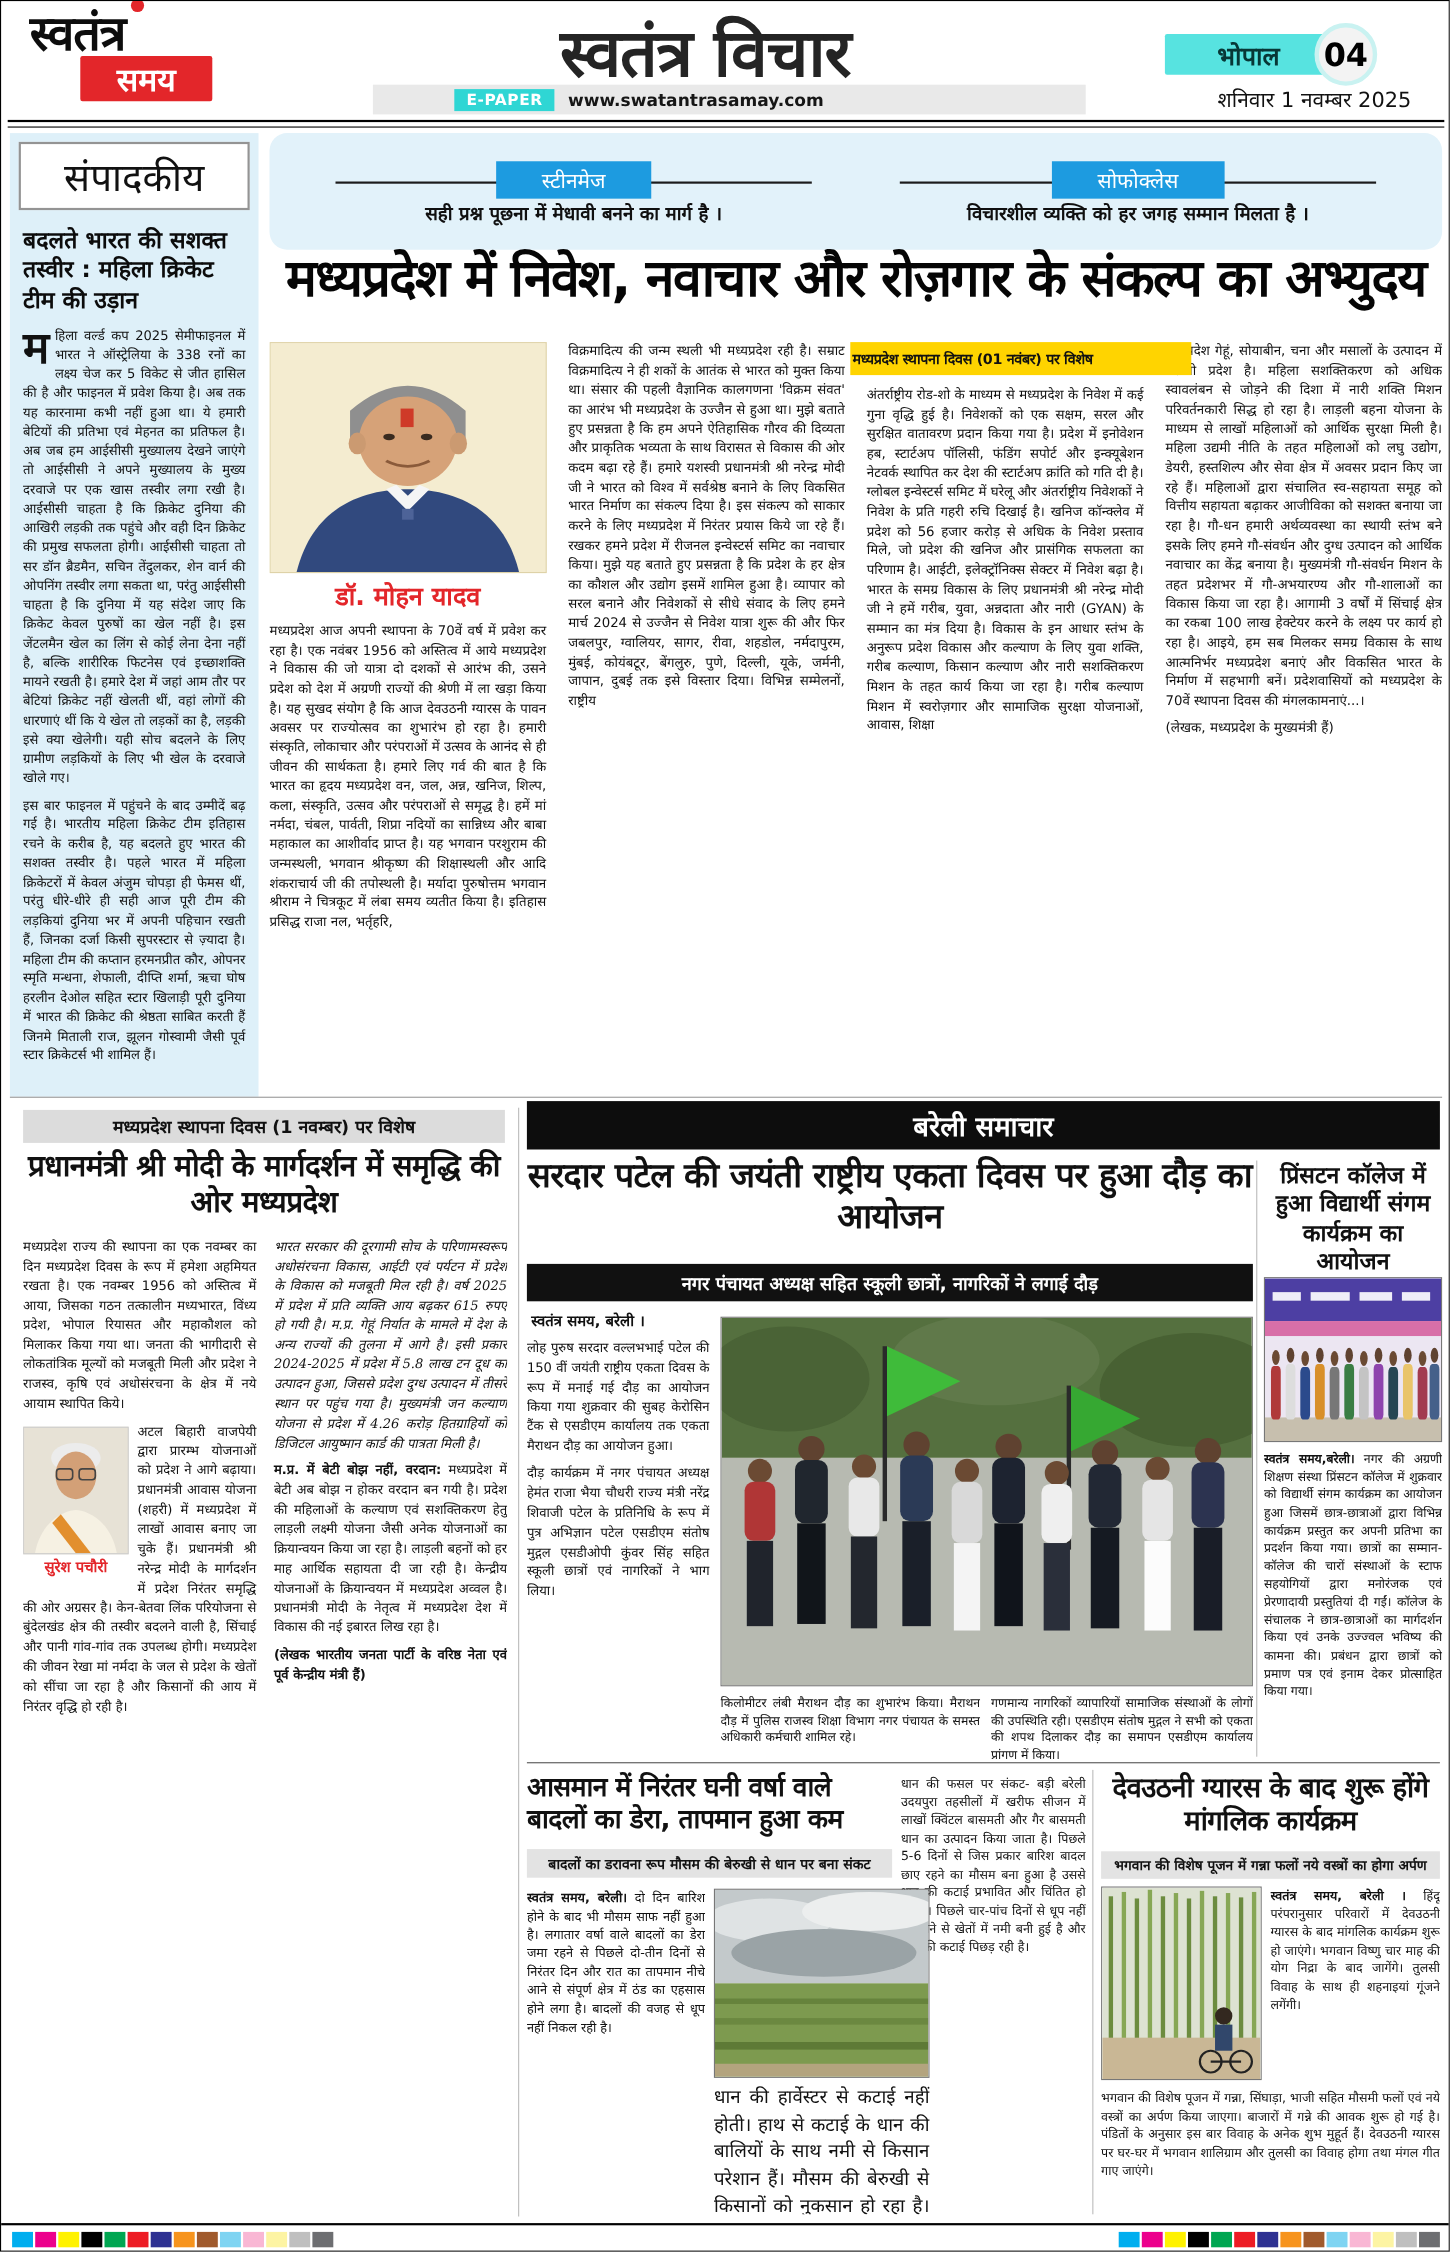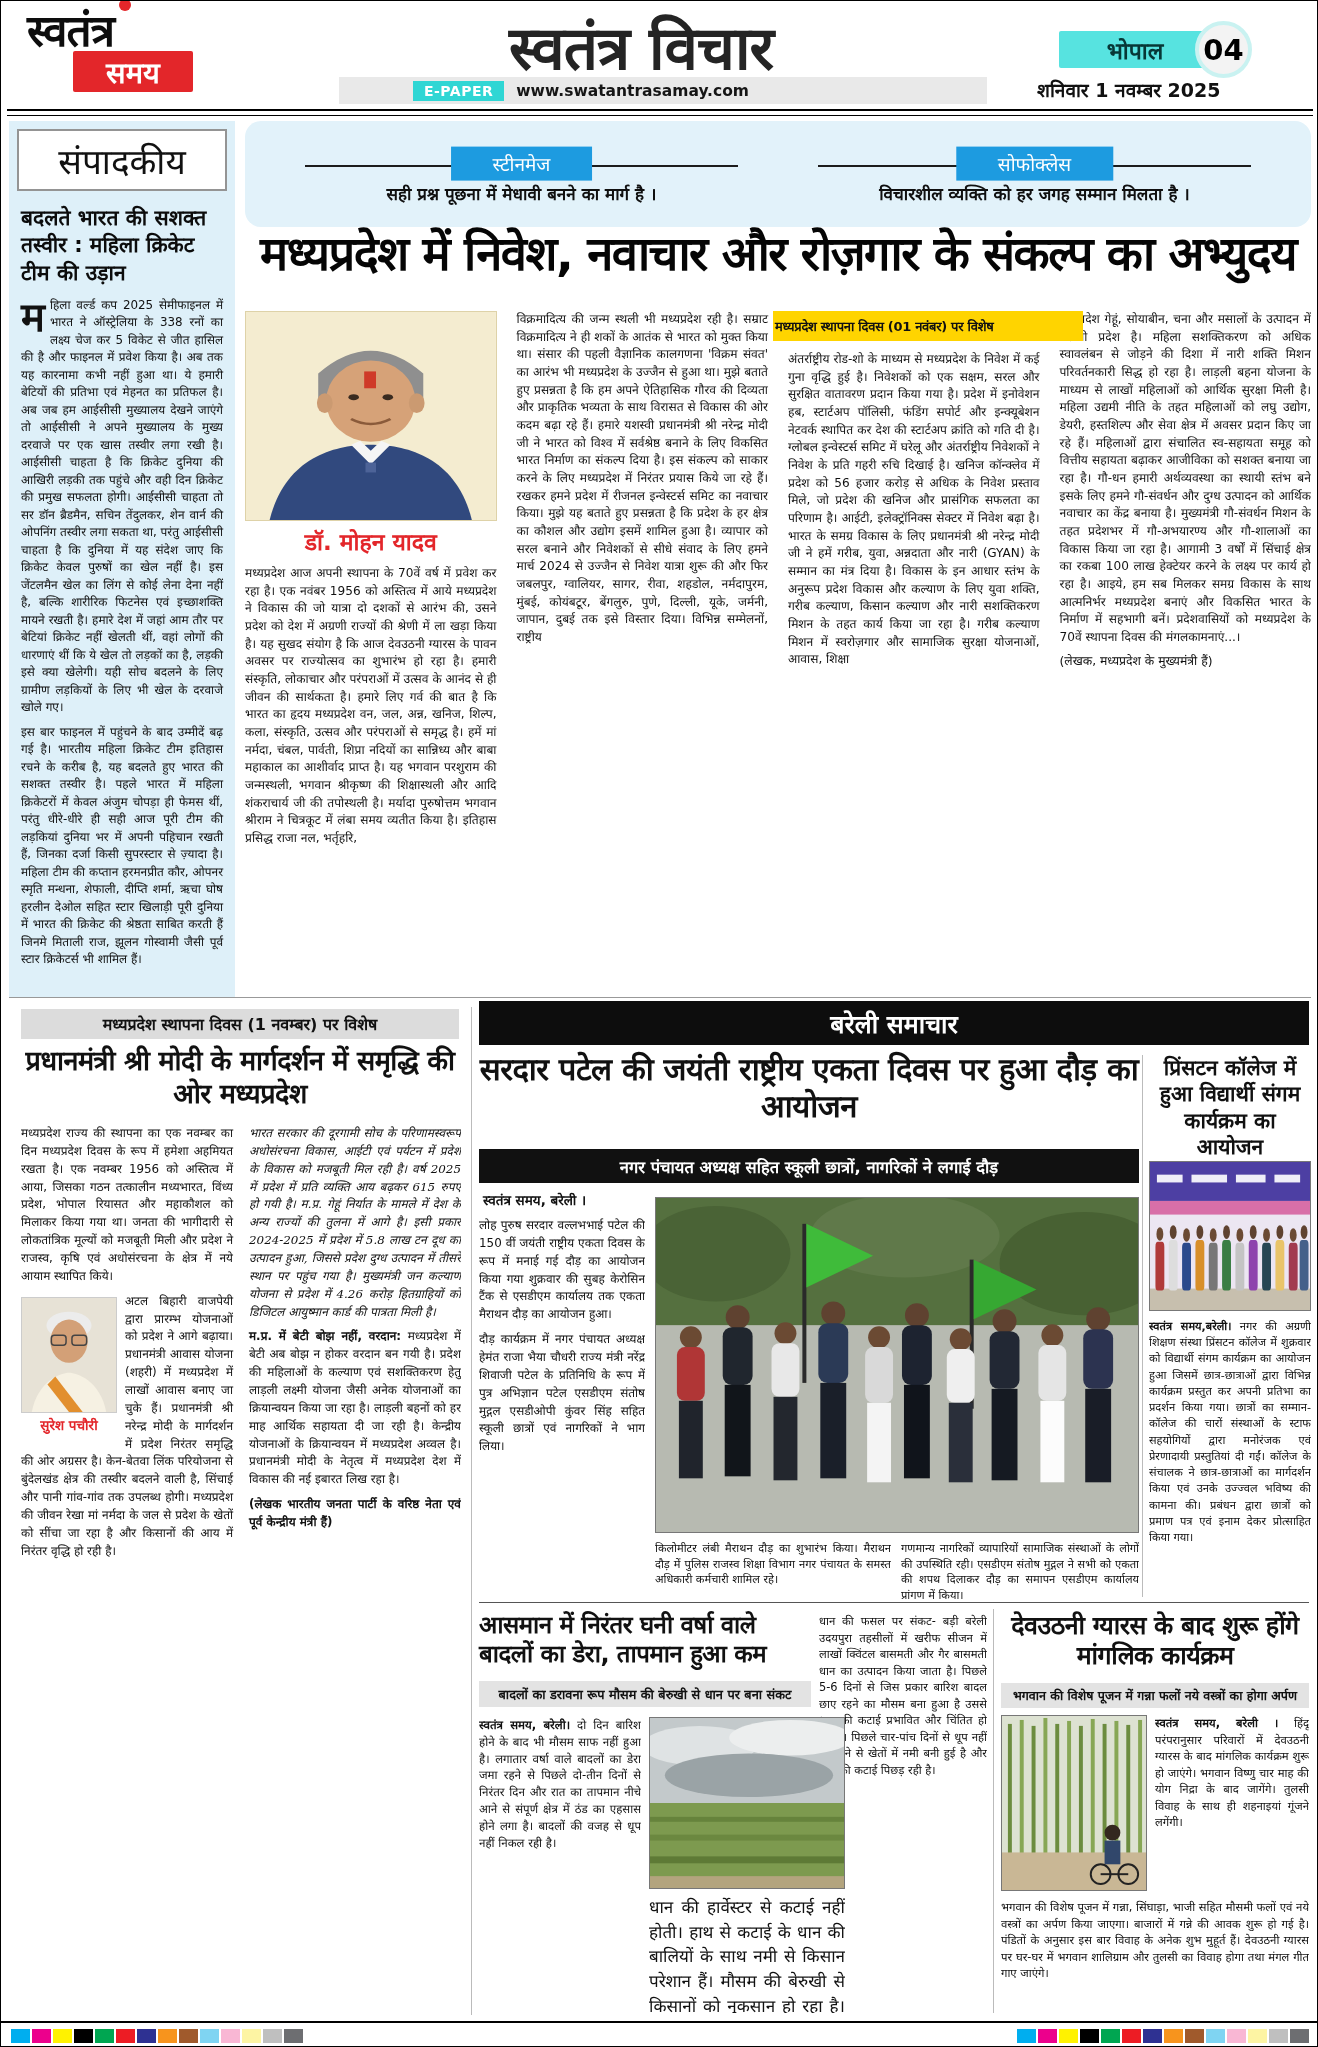--- a/index.html
+++ b/index.html
@@ -10,21 +10,21 @@
 .logo-wrap{left:26px;top:8px;width:190px}
 .logo-top{position:relative;font-size:44px;font-weight:700;color:#0d0d0d;line-height:1;letter-spacing:-1px}
 .logo-dot{position:absolute;left:92px;top:-10px;width:12px;height:12px;background:#e3262a;border-radius:50%}
 .logo-bottom{margin:-2px 0 0 46px;width:120px;background:#e3262a;color:#fff;font-size:29px;font-weight:700;text-align:center;padding:1px 0;border-radius:2px}
 .masthead-title{left:400px;top:4px;width:480px;text-align:center;font-size:60px;font-weight:700;color:#242424;letter-spacing:-1px}
 .masthead-bar{left:338px;top:76px;width:648px;height:27px;background:#e9e9e9;display:flex;align-items:center;gap:12px;padding-left:74px}
 .epaper-badge{background:#2fd6d4;color:#fff;font-weight:700;font-size:14px;padding:2px 11px;letter-spacing:.5px}
 .website{font-size:15.5px;font-weight:700;color:#161616}
 .city-box{left:1058px;top:30px;width:152px;height:37px;background:#57e3e0;display:flex;align-items:center;justify-content:center;font-size:23px;font-weight:700;color:#073736;border-radius:2px}
 .page-circle{left:1194px;top:20px;width:57px;height:57px;background:#f3f3f3;border:4px solid #c9f2f1;border-radius:50%;display:flex;align-items:center;justify-content:center;font-size:29px;font-weight:700;color:#000}
-.edition-date{left:1036px;top:76px;width:246px;text-align:left;font-size:19px;font-weight:700}
+.edition-date{left:1036px;top:76px;width:246px;text-align:right;font-size:19px;font-weight:400}
 .top-rule{left:6px;top:108px;width:1306px;height:7px;border-top:2px solid #000;border-bottom:1px solid #000}
 
 .editorial{left:8px;top:120px;width:226px;height:876px;background:#def0f9;overflow:hidden}
 .edit-label{margin:8px auto 0;width:210px;height:62px;background:#fff;border:2px solid #949494;display:flex;align-items:center;justify-content:center;font-size:35px;font-weight:400}
 .edit-head{padding:14px 12px 4px;font-size:21px;line-height:1.3;font-weight:700;color:#0c0c0c}
 .edit-body{padding:6px 12px;font-size:11.9px;line-height:1.47;text-align:justify}
 .edit-body p+p{margin-top:7px}
 .dropcap{float:left;font-size:40px;line-height:.85;font-weight:700;padding:3px 5px 0 0}
 
 .quote-panel{left:244px;top:120px;width:1066px;height:106px;background:#e2f2fa;border-radius:16px;display:flex;gap:80px;padding:0 60px}

